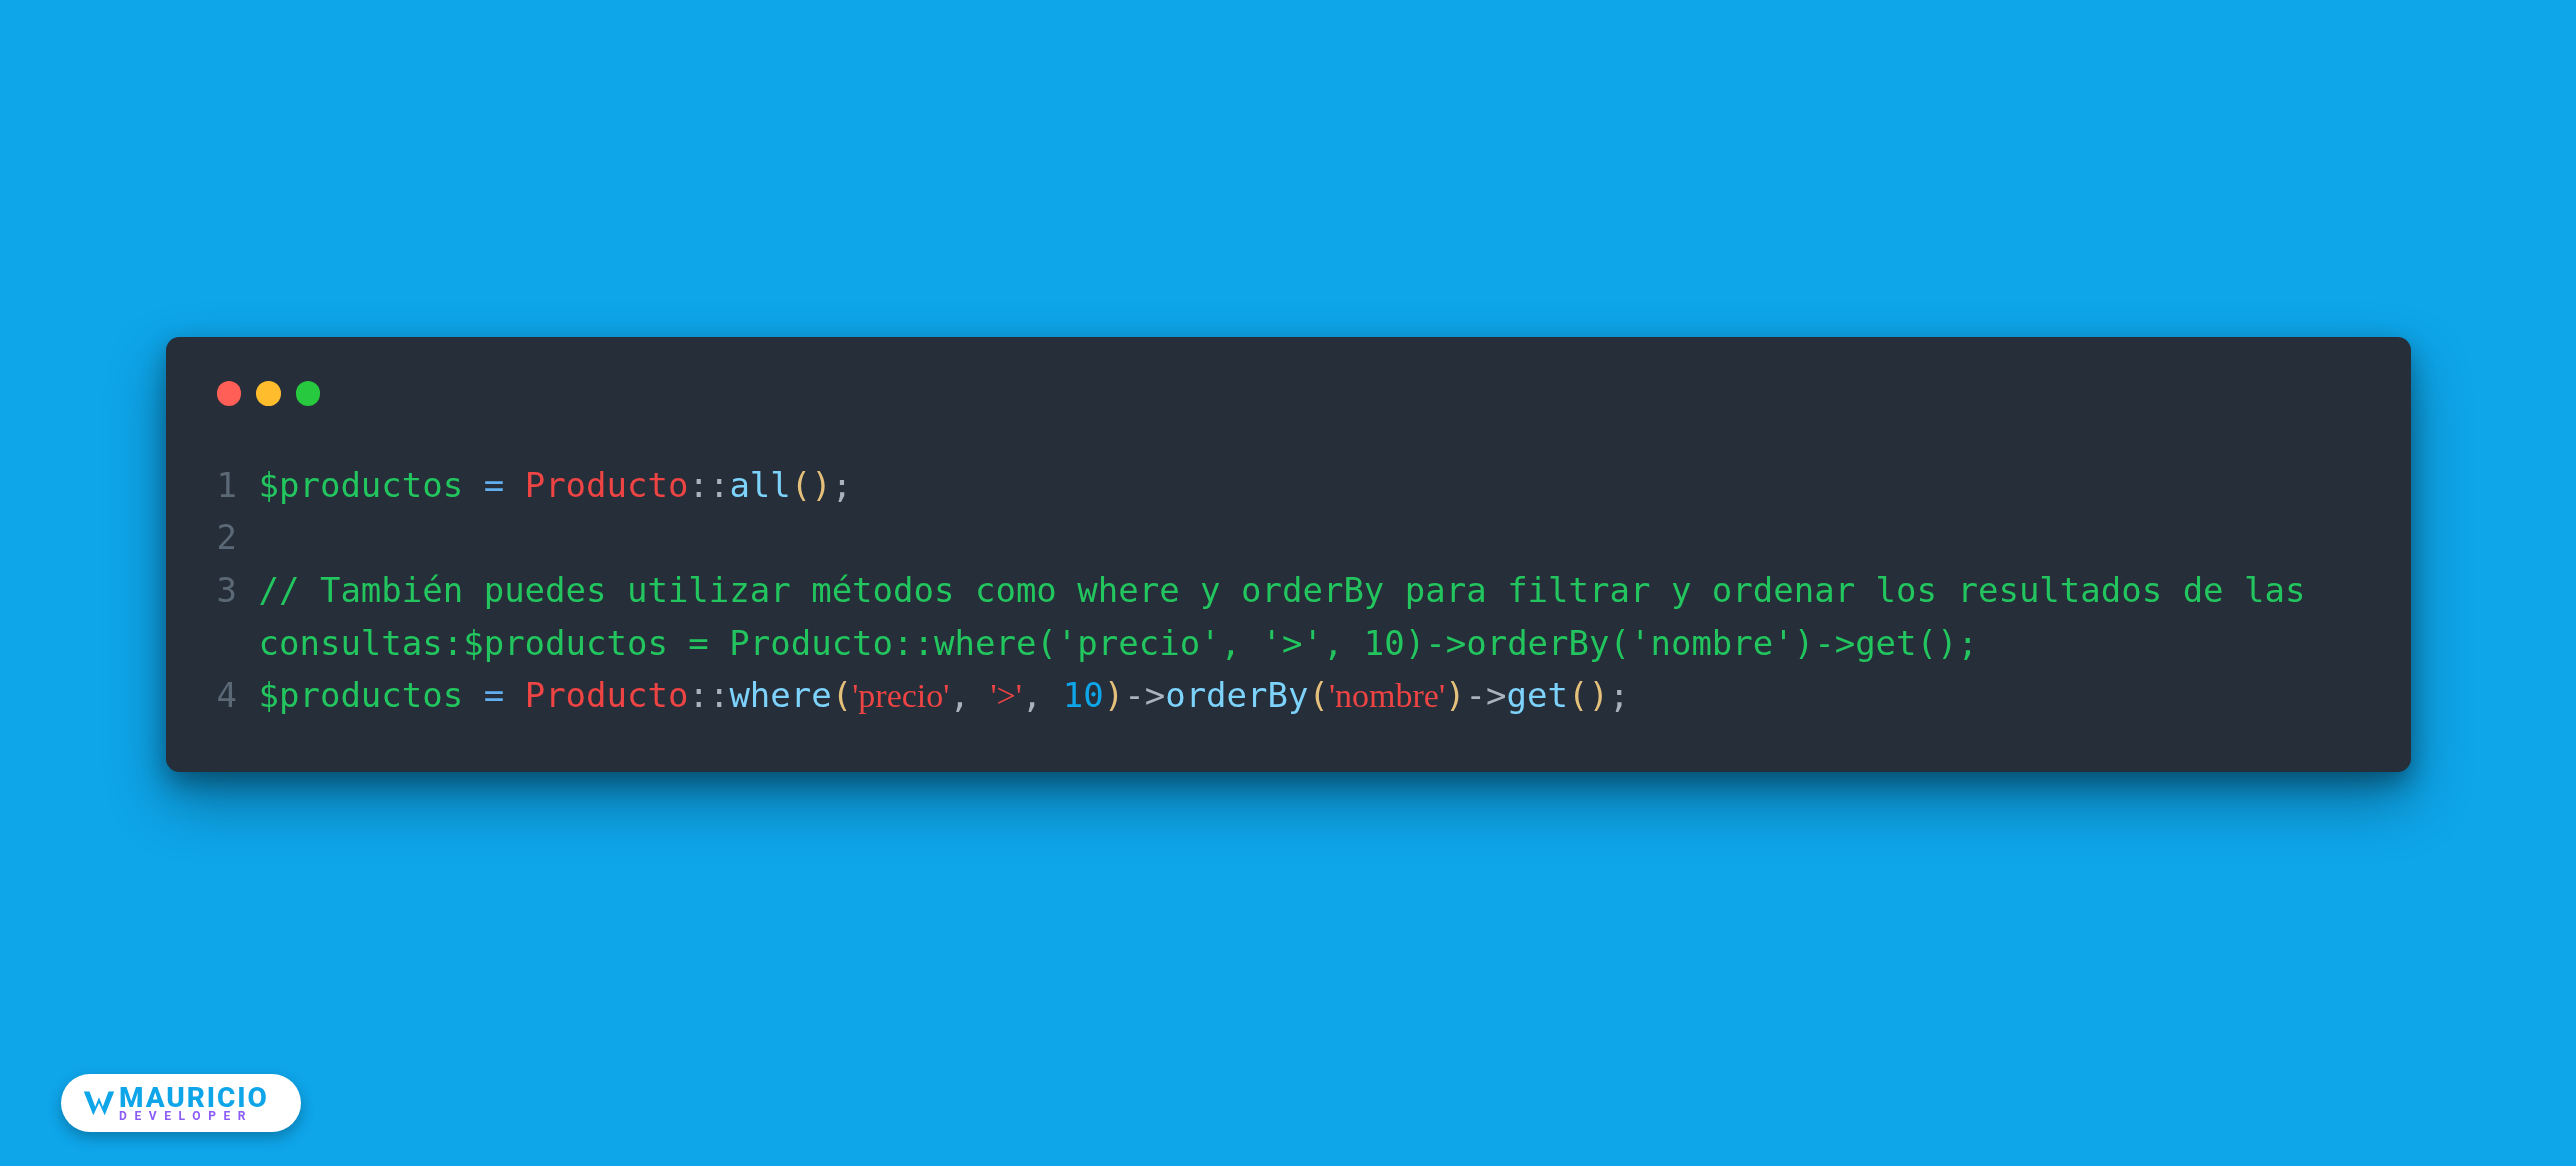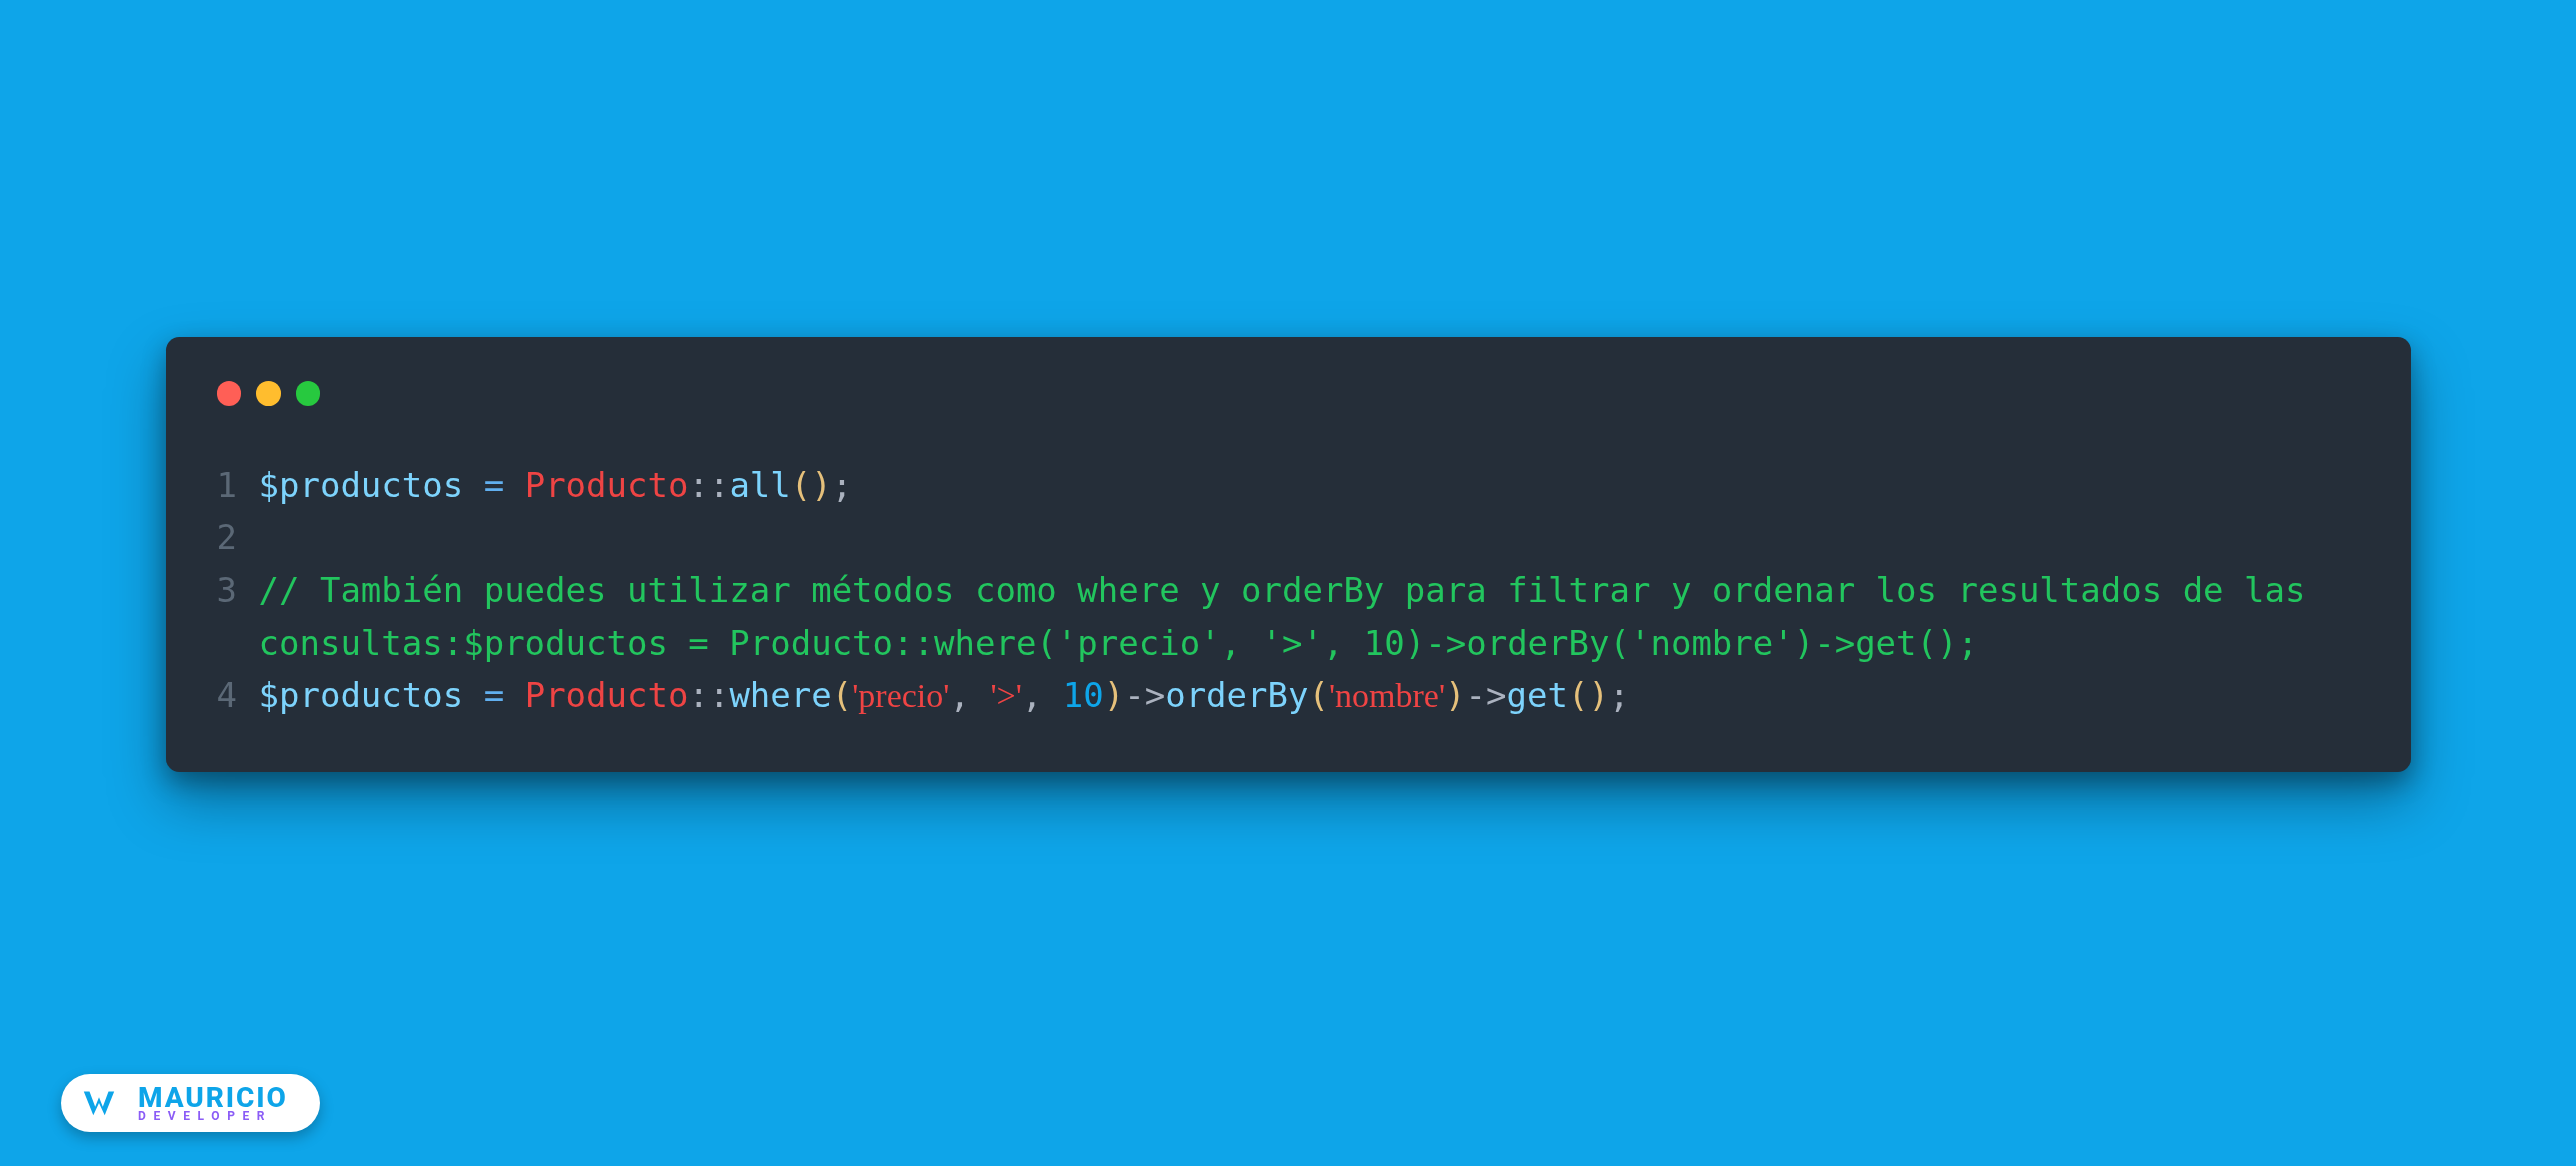--- a/index.html
+++ b/index.html
@@ -53,41 +53,41 @@
     text-align: right;
     color: #5b6876;
     padding-right: 23px;
     user-select: none;
   }
   .content {
     flex: 1 1 auto;
     word-break: break-word;
   }
 
-  .tok-var     { color: #7dd3fc; text-align: right; }
+  .tok-var     { color: #22c55e; text-align: right; }
   .tok-op      { color: #61afef; }
   .tok-class   { color: #ef4444; }
   .tok-scope   { color: #abb2bf; }
   .tok-func    { color: #7dd3fc; }
   .tok-paren   { color: #e5c07b; }
   .tok-punct   { color: #abb2bf; }
   .tok-comment { color: #22c55e; }
   .tok-string  { color: #ef4444; font-family: Liberation Serif, serif; }
   .tok-number  { color: #0ea5e9; }
 
   .badge {
     position: absolute;
     left: 61px;
     bottom: 34px;
     background: #ffffff;
     border-radius: 946px;
     padding: 9.5px 32px 9.5px 19px;
     display: flex;
     align-items: flex-start;
-    gap: 20px;
+    gap: 1px;
     box-shadow: 0 5.7px 13.3px rgba(0,0,0,0.25);
   }
   .badge svg { display: block; }
   .badge-text {
     display: flex;
     flex-direction: column;
     line-height: 1.02;
     font-family: -apple-system, BlinkMacSystemFont, "Segoe UI", Roboto, Helvetica, Arial, sans-serif;
   }
   .badge-top {

